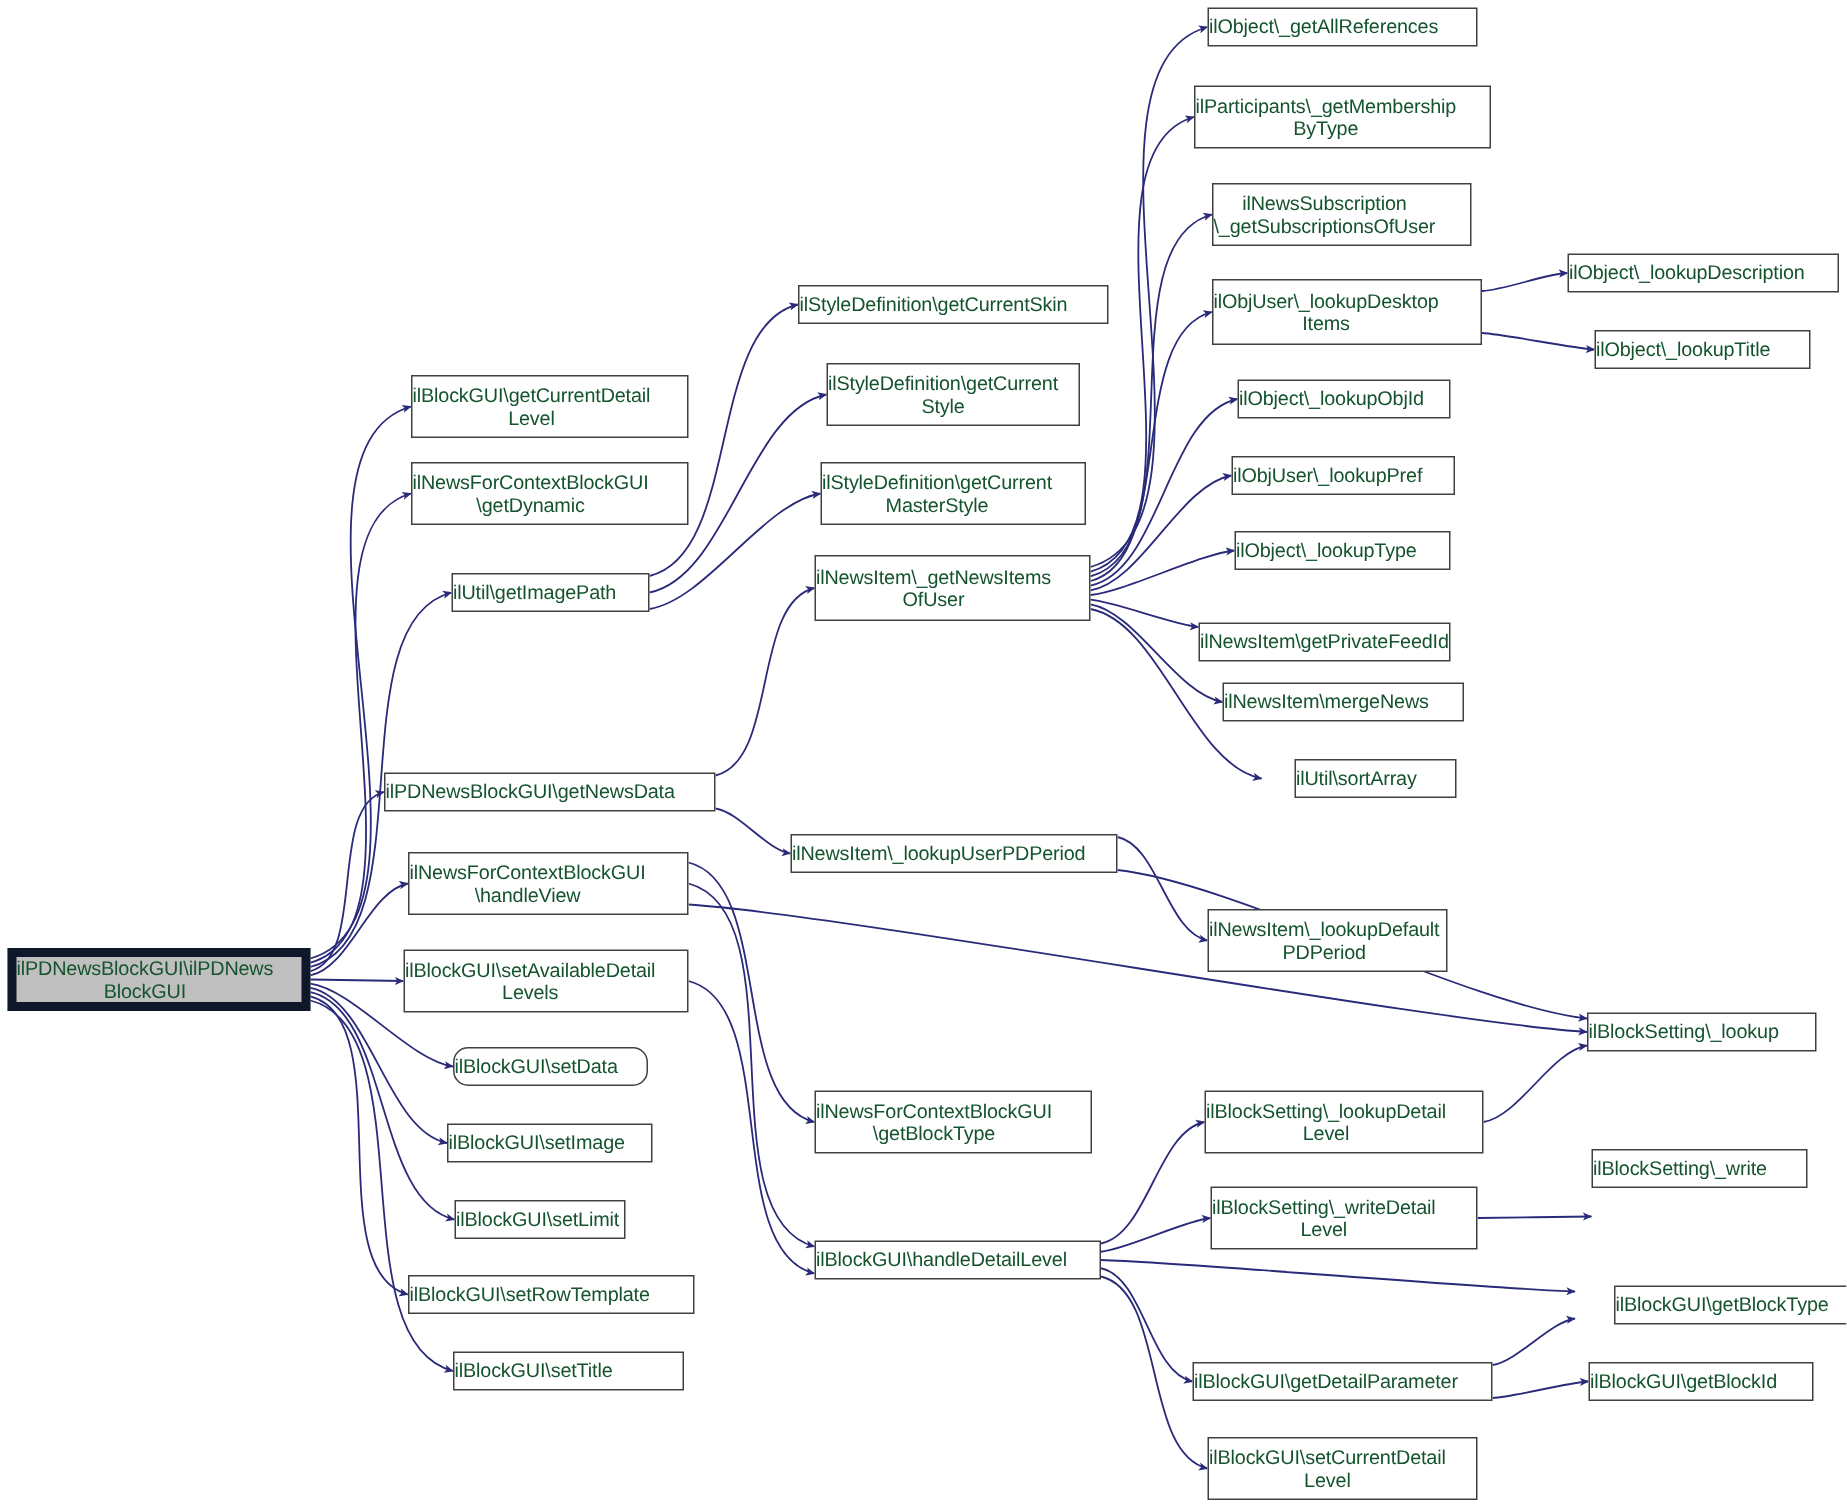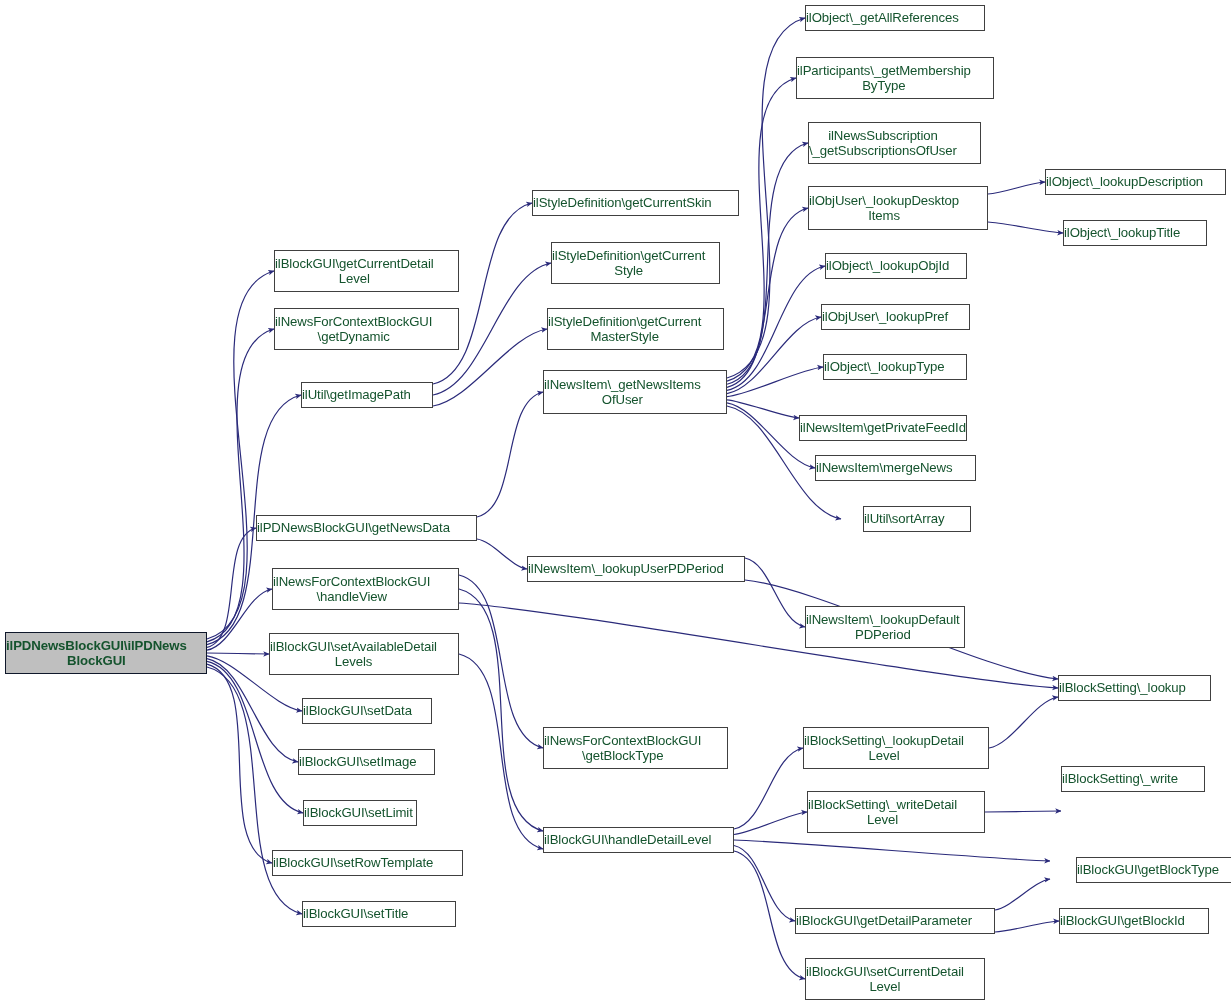--- a/index.html
+++ b/index.html
@@ -34,22 +34,21 @@
     line-height: 15.5px;
     display: flex;
     align-items: center;
     text-align: center;
     white-space: pre-line;
     letter-spacing: -0.1px;
     z-index: 2;
   }
   .node.root {
     background: #bfbfbf;
-    border: 1px solid #0f172a;
-    font-weight: bold;
+    border: 6px solid #0f172a;
   }
 </style>
 </head>
 <body>
 
 <div id="canvas">
   <svg id="edges" viewBox="0 0 1231 1006" xmlns="http://www.w3.org/2000/svg">
     <defs>
       <marker id="arrow" viewBox="0 0 10 10" refX="9.2" refY="5" markerWidth="5.2" markerHeight="5.2" orient="auto-start-reverse">
         <path d="M 0 0.6 L 10 5 L 0 9.4 L 2.4 5 z" fill="#2a2a7a"></path>
@@ -107,21 +106,21 @@
       <div class="node" style="left: 274px; top: 250px; width: 185px; height: 42px;"><span>ilBlockGUI\getCurrentDetail
 Level</span></div>
       <div class="node" style="left: 274px; top: 308px; width: 185px; height: 42px;"><span>ilNewsForContextBlockGUI
 \getDynamic</span></div>
       <div class="node" style="left: 301px; top: 382px; width: 132px; height: 26px;"><span>ilUtil\getImagePath</span></div>
       <div class="node" style="left: 256px; top: 515px; width: 221px; height: 26px;"><span>ilPDNewsBlockGUI\getNewsData</span></div>
       <div class="node" style="left: 272px; top: 568px; width: 187px; height: 42px;"><span>ilNewsForContextBlockGUI
 \handleView</span></div>
       <div class="node" style="left: 269px; top: 633px; width: 190px; height: 42px;"><span>ilBlockGUI\setAvailableDetail
 Levels</span></div>
-      <div class="node" style="left: 302px; top: 698px; width: 130px; height: 26px;"><span>ilBlockGUI\setData</span></div>
+      <div class="node" style="left: 302px; top: 698px; width: 130px; height: 26px; border-radius: 10px;"><span>ilBlockGUI\setData</span></div>
       <div class="node" style="left: 298px; top: 749px; width: 137px; height: 26px;"><span>ilBlockGUI\setImage</span></div>
       <div class="node" style="left: 303px; top: 800px; width: 114px; height: 26px;"><span>ilBlockGUI\setLimit</span></div>
       <div class="node" style="left: 272px; top: 850px; width: 191px; height: 26px;"><span>ilBlockGUI\setRowTemplate</span></div>
       <div class="node" style="left: 302px; top: 901px; width: 154px; height: 26px;"><span>ilBlockGUI\setTitle</span></div>
       <div class="node" style="left: 532px; top: 190px; width: 207px; height: 26px;"><span>ilStyleDefinition\getCurrentSkin</span></div>
       <div class="node" style="left: 551px; top: 242px; width: 169px; height: 42px;"><span>ilStyleDefinition\getCurrent
 Style</span></div>
       <div class="node" style="left: 547px; top: 308px; width: 177px; height: 42px;"><span>ilStyleDefinition\getCurrent
 MasterStyle</span></div>
       <div class="node" style="left: 543px; top: 370px; width: 184px; height: 44px;"><span>ilNewsItem\_getNewsItems

